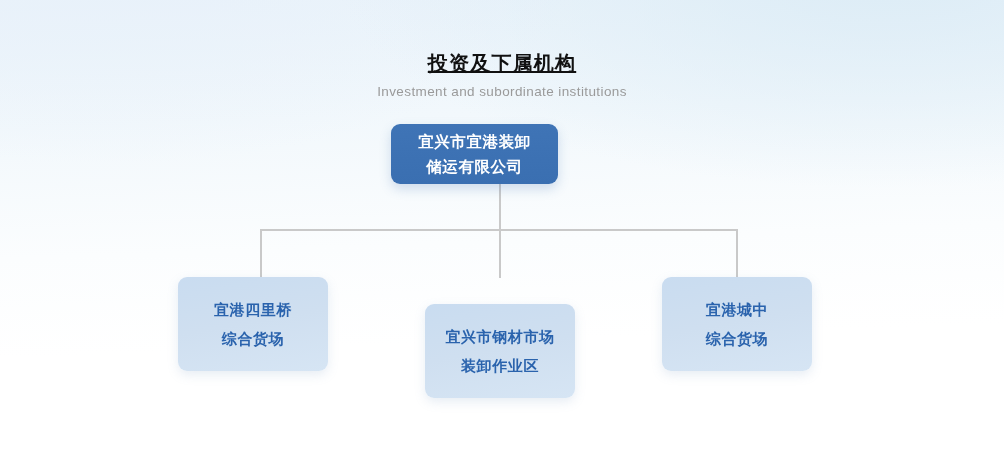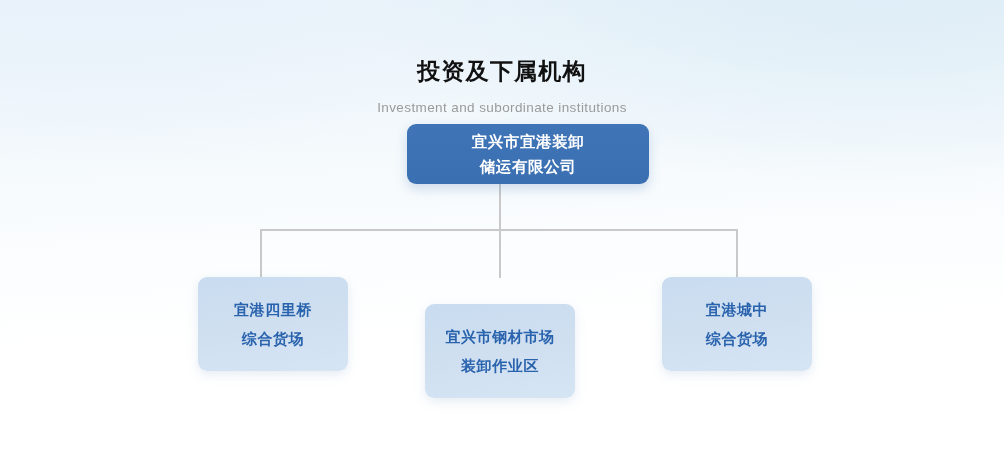--- a/index.html
+++ b/index.html
@@ -27,26 +27,27 @@
 
   
   .header {
     position: absolute;
     top: 44px;
     left: 0;
     width: 1004px;
     text-align: center;
   }
   .title {
-    font-size: 23px;
+    font-size: 20px;
     font-weight: bold;
     color: #111111;
     letter-spacing: 1.2px;
     line-height: 30px;
-    margin: 12px;
+    margin: 4px;
+    text-decoration: underline;
   }
   .subtitle {
     font-size: 13.5px;
     color: #9a9a9a;
     letter-spacing: 0.4px;
     line-height: 20px;
     margin: 4px 0 0 0;
     font-weight: normal;
     text-align: center;
   }
@@ -105,23 +106,23 @@
     text-align: center;
     border-radius: 9px;
     box-sizing: border-box;
   }
   .node-label {
     display: block;
     white-space: pre-line;
   }
 
   .node-root {
-    left: 407px;
+    left: 391px;
     top: 124px;
-    width: 242px;
+    width: 167px;
     height: 60px;
     background: linear-gradient(180deg, #3f74b6 0%, #3a6fb1 100%);
     box-shadow: 0 5px 12px rgba(60,110,175,0.22);
   }
   .node-root .node-label {
     color: #ffffff;
     font-size: 15.5px;
     font-weight: bold;
     line-height: 25px;
     letter-spacing: 0.6px;
@@ -134,21 +135,21 @@
     background: linear-gradient(170deg, #c9dcf0 0%, #cfdff0 48%, #d6e5f4 100%);
     box-shadow: 0 4px 11px rgba(120,155,195,0.18);
   }
   .node-child .node-label {
     color: #2a63ad;
     font-size: 15px;
     font-weight: bold;
     line-height: 29px;
     letter-spacing: 0.6px;
   }
-  .child-0 { left: 198px; }
+  .child-0 { left: 178px; }
   .child-1 { left: 425px; margin-top: 27px; }
   .child-2 { left: 662px; }
 </style>
 </head>
 <body>
 
 <div id="page">
 
   <div class="header">
     <h1 class="title">投资及下属机构</h1>

